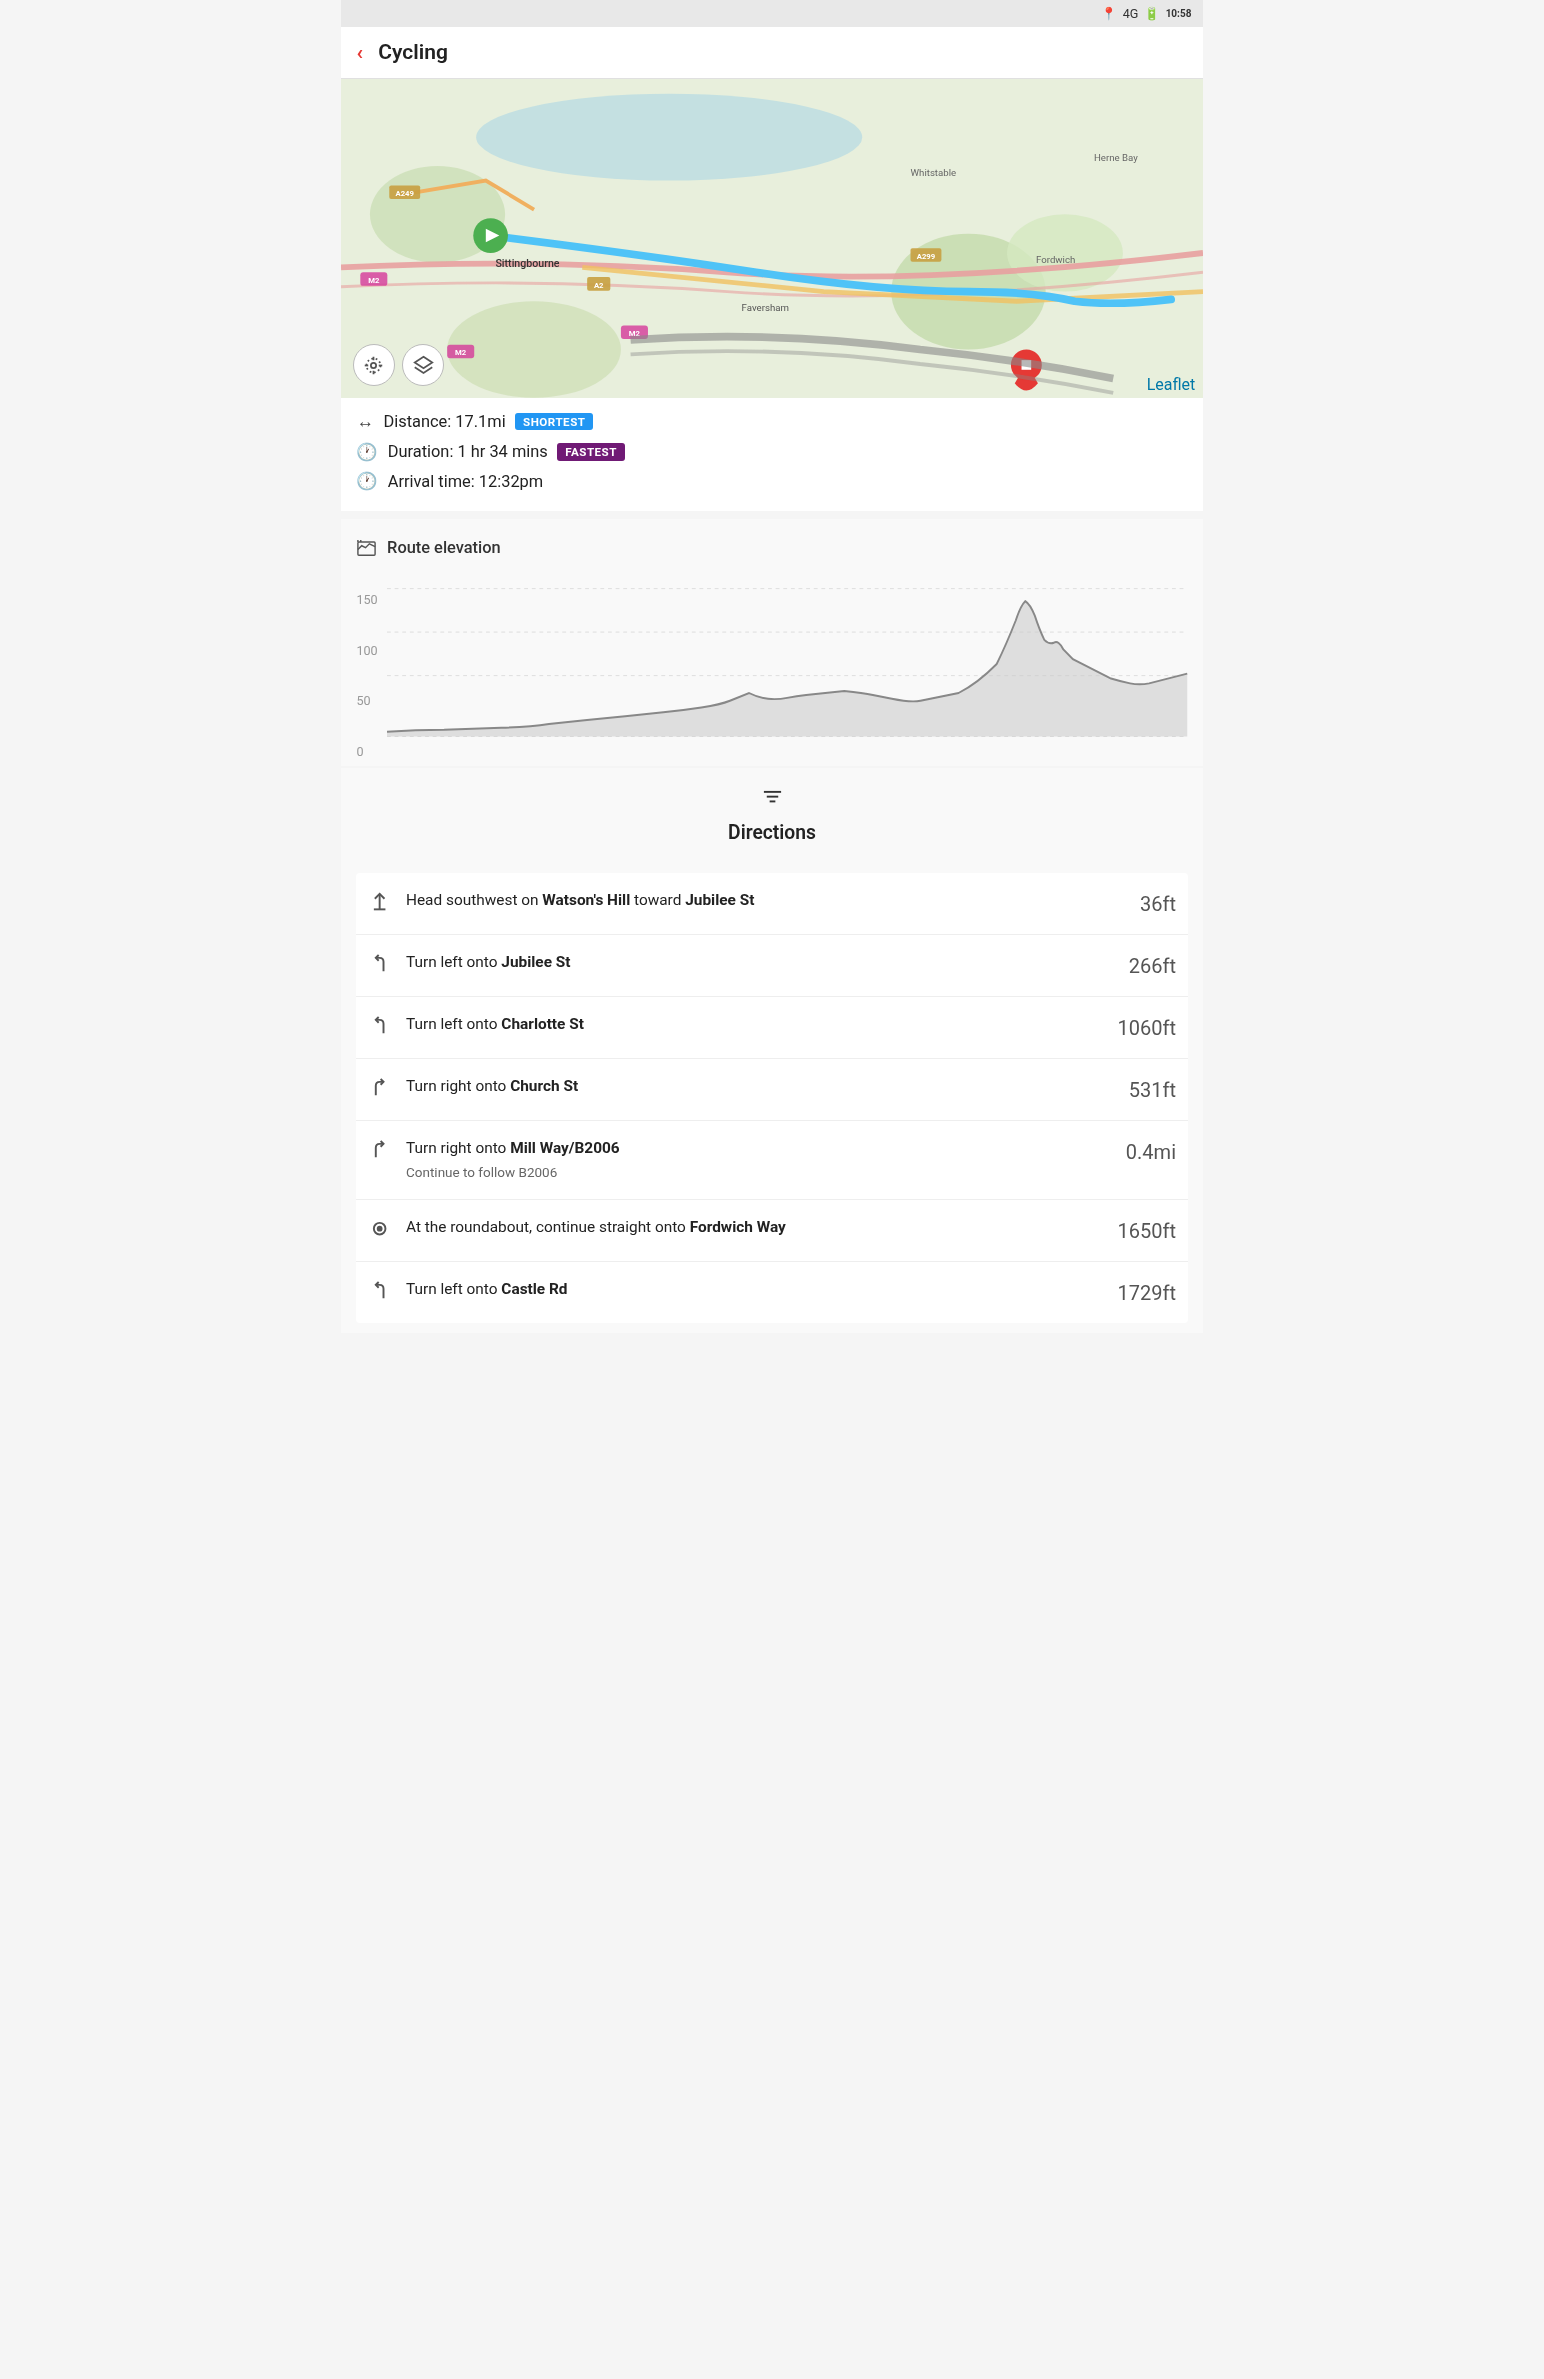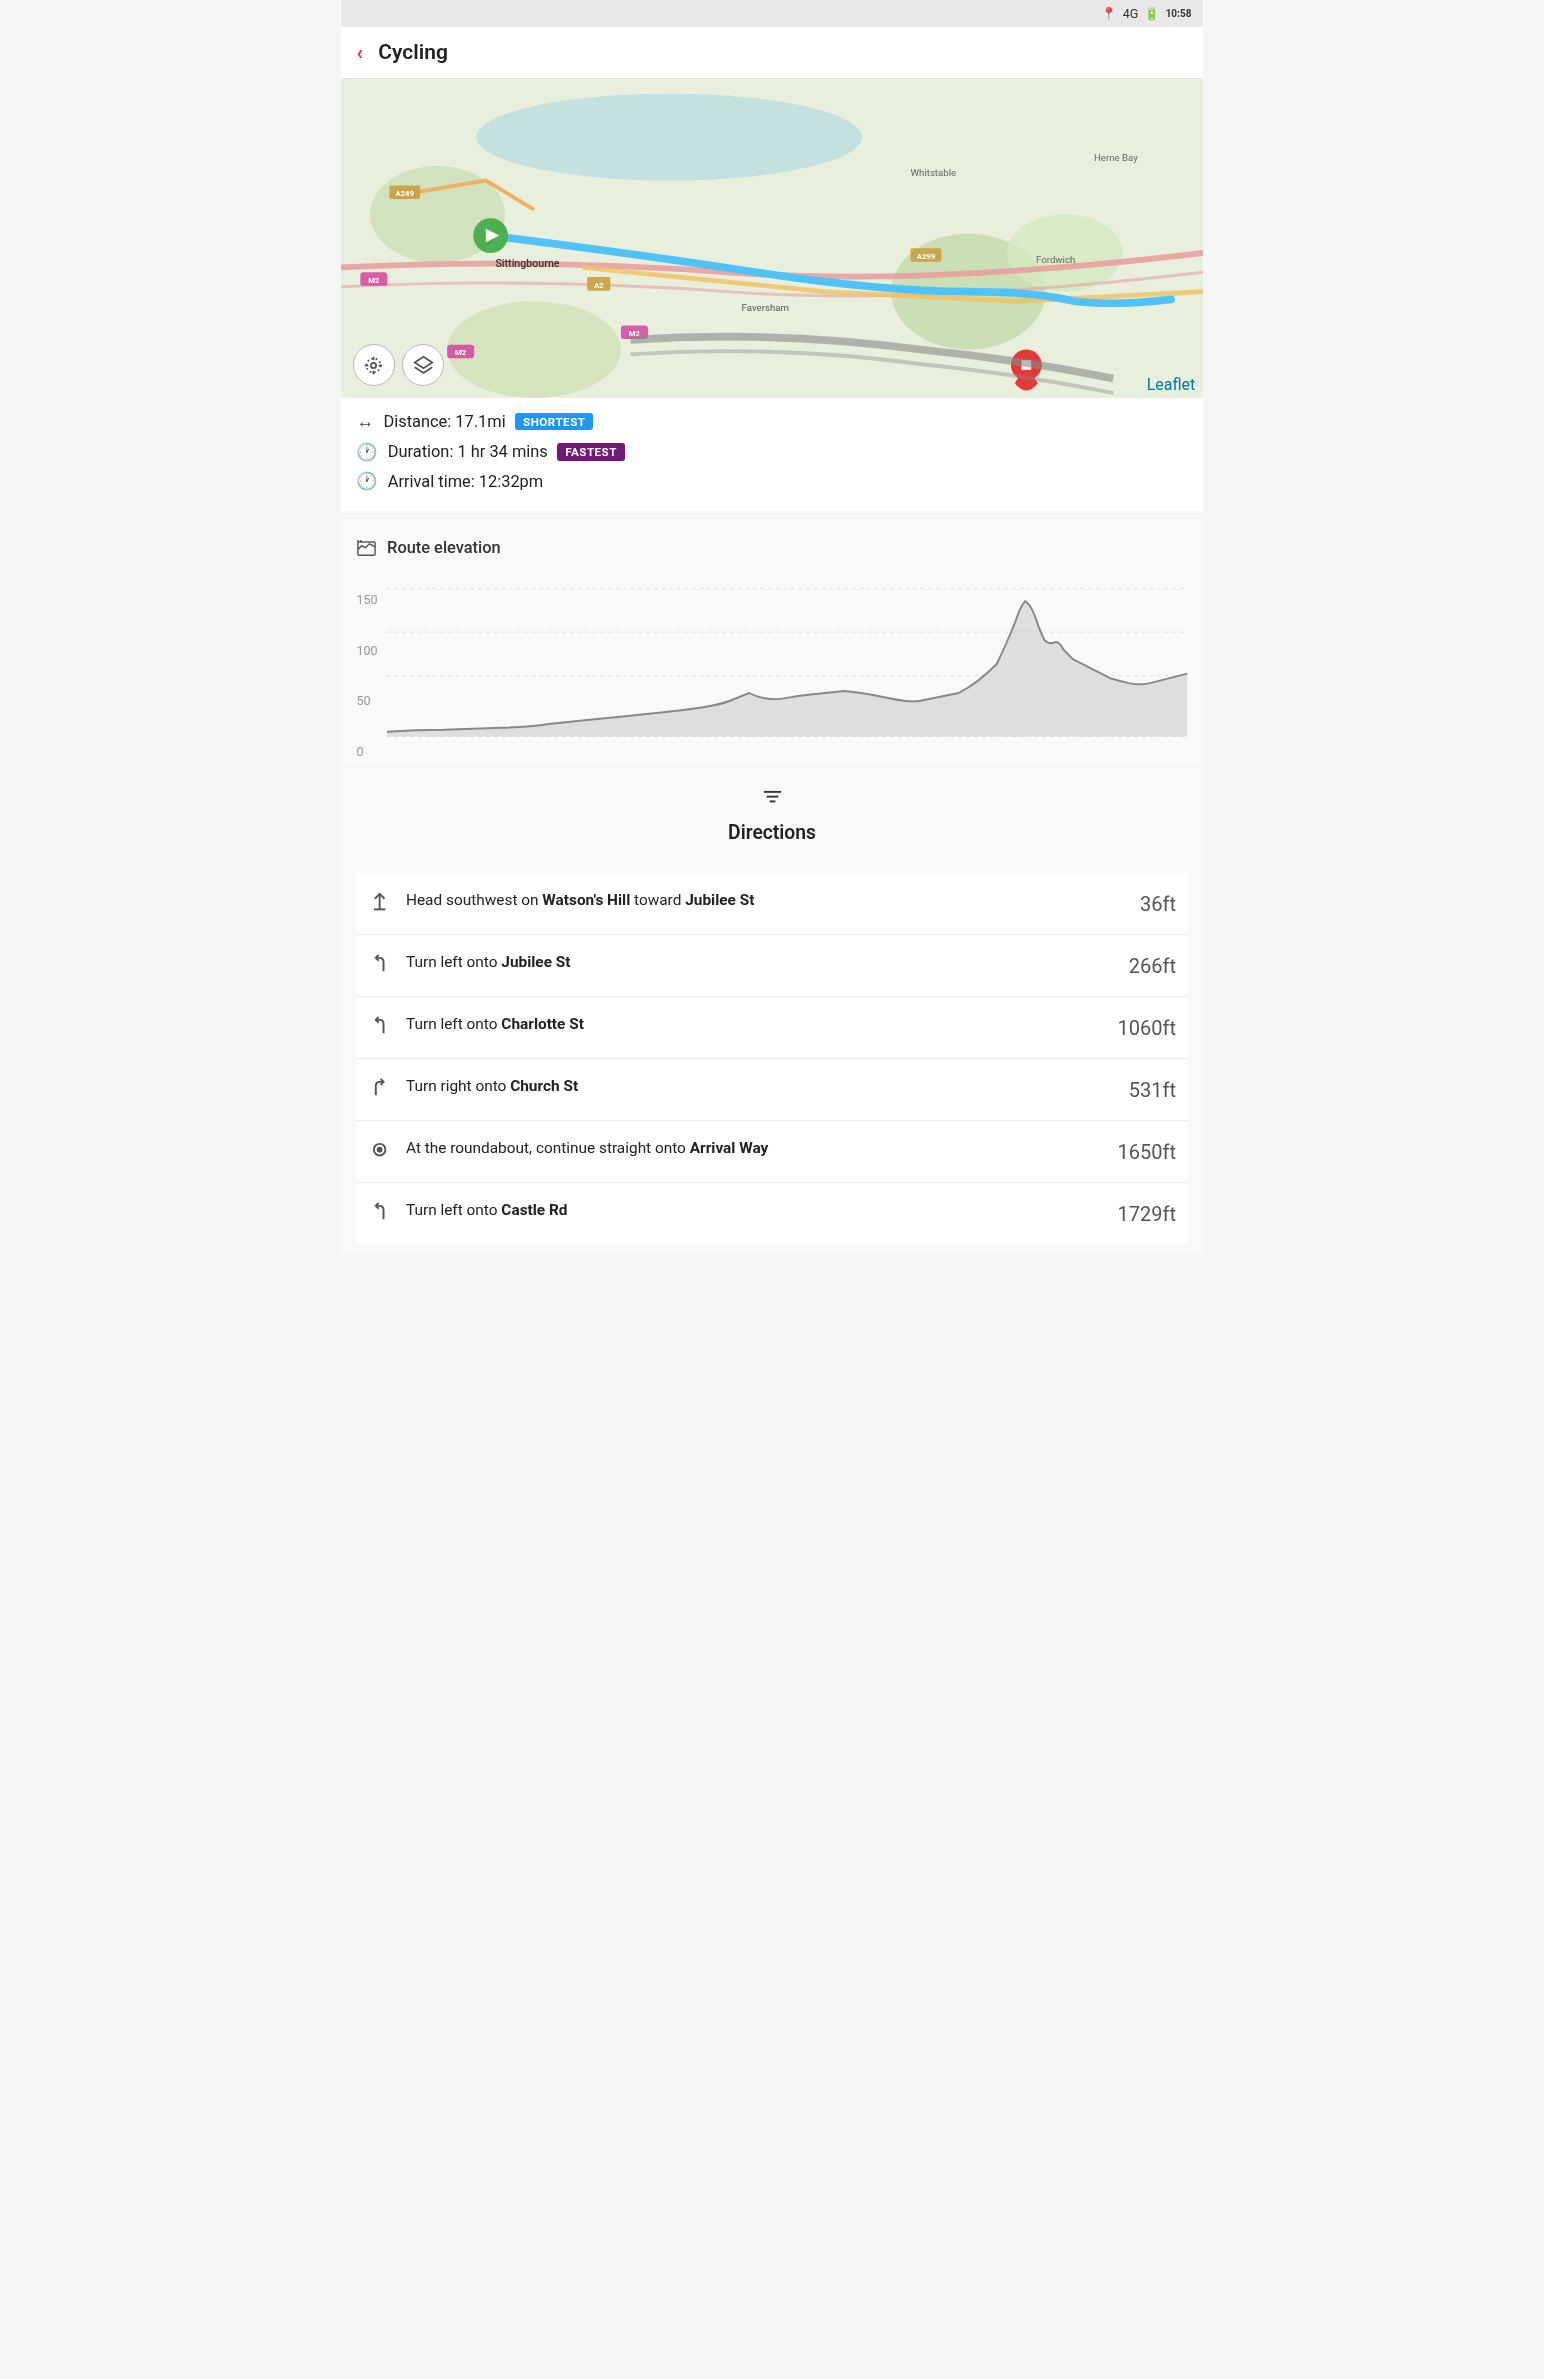--- a/index.html
+++ b/index.html
@@ -422,30 +422,43 @@
           <path d="M6,18 L6,8 Q6,4 10,4 L14,4"></path>
           <polyline points="11,1 14,4 11,7"></polyline>
         </svg>
       </div>
       <div class="dir-text">
         Turn right onto <span class="bold">Church St</span>
       </div>
       <div class="dir-distance">531ft</div>
     </div>
 
+    <div class="direction-item">
+      <div class="dir-icon">
+        <svg width="19.3" height="19.3" viewBox="0 0 20 20" fill="none" stroke="#555" stroke-width="2">
+          <path d="M6,18 L6,8 Q6,4 10,4 L14,4"></path>
+          <polyline points="11,1 14,4 11,7"></polyline>
+        </svg>
+      </div>
+      <div class="dir-text">
+        Turn right onto <span class="bold">Mill Way/B2006</span>
+        <div class="sub-text">Continue to follow B2006</div>
+      </div>
+      <div class="dir-distance">0.4mi</div>
+    </div>
 
     <div class="direction-item">
       <div class="dir-icon">
         <svg width="19.3" height="19.3" viewBox="0 0 20 20" fill="none" stroke="#555" stroke-width="2">
           <circle cx="10" cy="10" r="6"></circle>
           <circle cx="10" cy="10" r="2" fill="#555"></circle>
         </svg>
       </div>
       <div class="dir-text">
-        At the roundabout, continue straight onto <span class="bold">Arrival Way</span>
+        At the roundabout, continue straight onto <span class="bold">Fordwich Way</span>
       </div>
       <div class="dir-distance">1650ft</div>
     </div>
 
     <div class="direction-item">
       <div class="dir-icon">
         <svg width="19.3" height="19.3" viewBox="0 0 20 20" fill="none" stroke="#555" stroke-width="2">
           <path d="M14,18 L14,8 Q14,4 10,4 L6,4"></path>
           <polyline points="9,1 6,4 9,7"></polyline>
         </svg>

